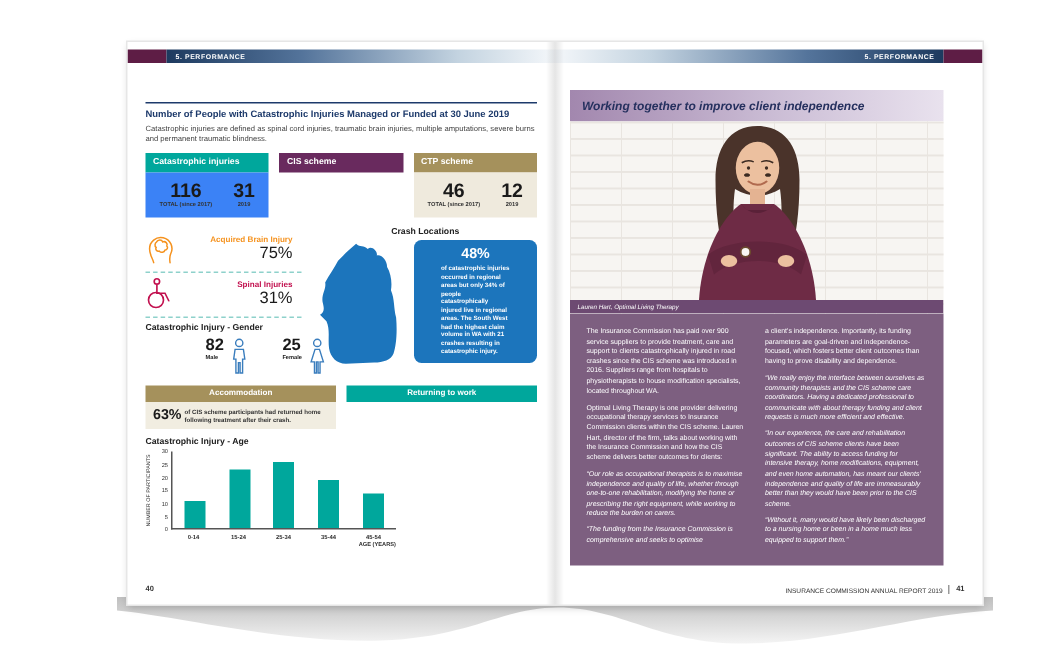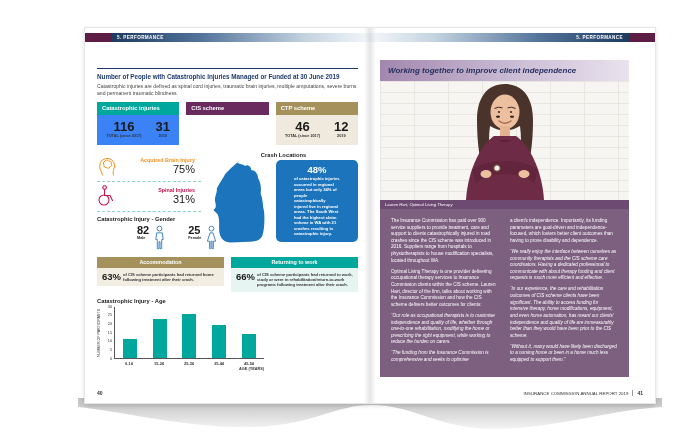--- a/index.html
+++ b/index.html
@@ -225,24 +225,20 @@
         <div class="outcomes">
           <div class="outcome o-gold">
             <div class="outcome-head">Accommodation</div>
             <div class="outcome-body">
               <span class="outcome-val">63%</span>
               <span class="outcome-txt">of CIS scheme participants had returned home following treatment after their crash.</span>
             </div>
           </div>
           <div class="outcome o-teal">
             <div class="outcome-head">Returning to work</div>
-            <div class="outcome-body">
-              <span class="outcome-val">66%</span>
-              <span class="outcome-txt">of CIS scheme participants had returned to work, study or were in rehabilitation/return-to-work programs following treatment after their crash.</span>
-            </div>
           </div>
         </div>
 
         <div class="chart-wrap">
           <div class="sec-h">Catastrophic Injury - Age</div>
           <div class="chart-area">
             <div class="ylab">
                 <span>NUMBER OF PARTICIPANTS</span>
               </div>
             <div class="yticks">

